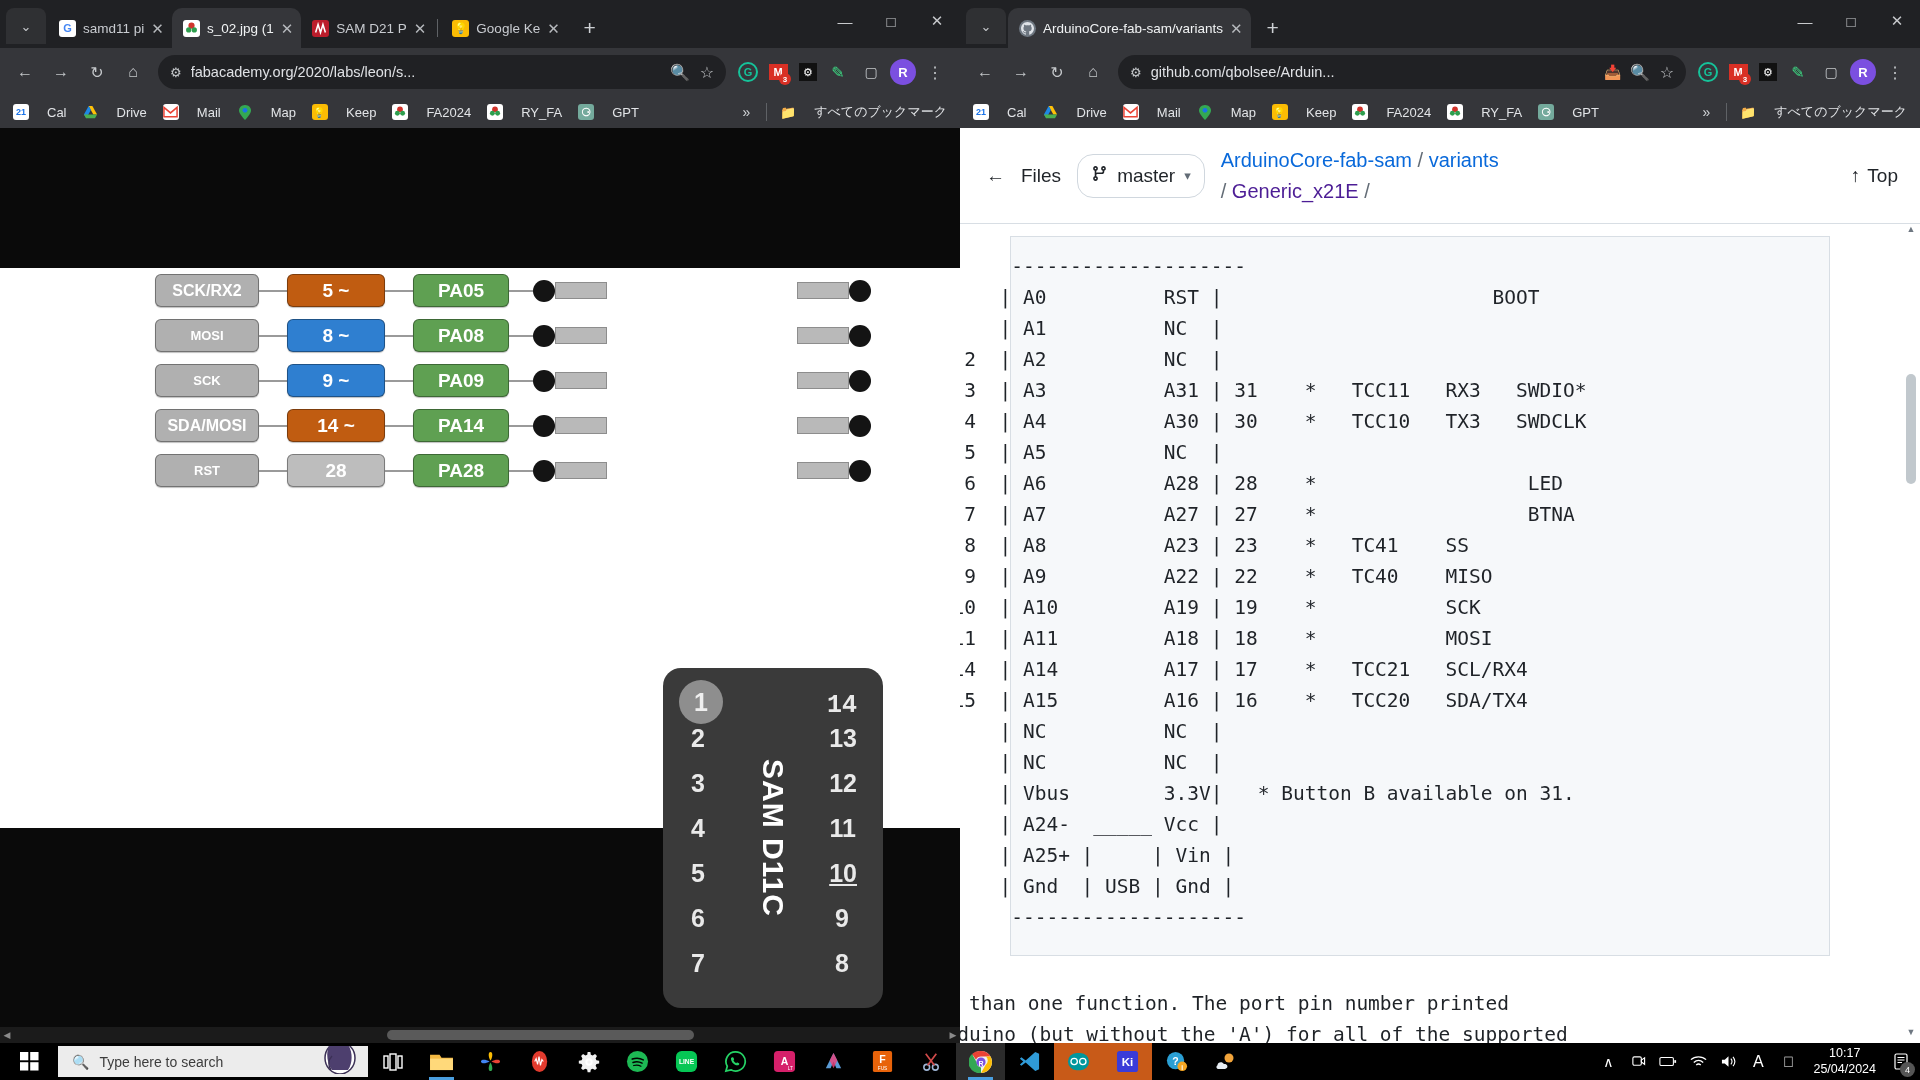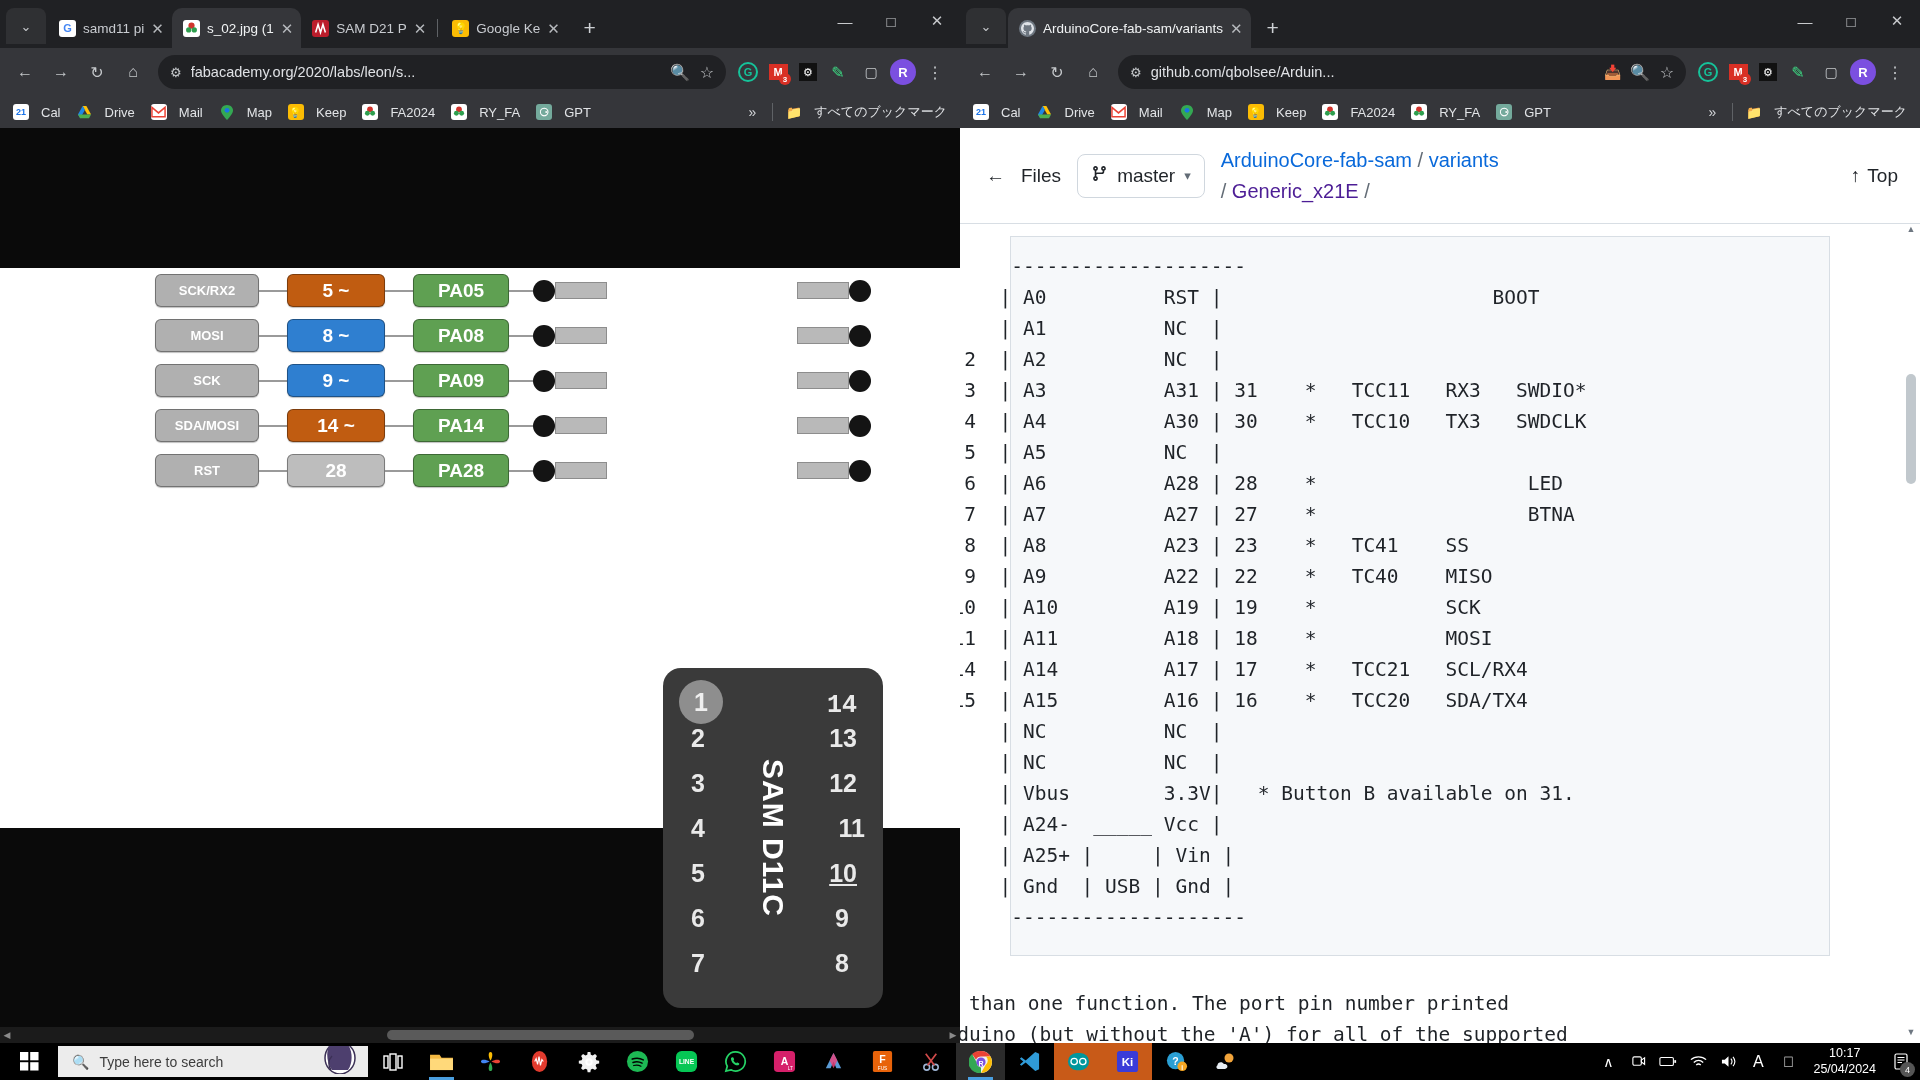--- a/index.html
+++ b/index.html
@@ -101,21 +101,21 @@
     background: #7b4fe0; color: #fff; font-size: 13px; font-weight:bold;
     display:flex;align-items:center;justify-content:center; flex:none;
   }
 
   
   .bookmarks {
     height: 32px; background: #35363a;
     display: flex; align-items: center; padding: 0 6px;
     font-size: 13px; color: #e2e4e7; gap: 2px;
   }
-  .bm { display:flex; align-items:center; gap:12px; padding:3px 7px; border-radius:5px; flex:none; white-space:nowrap;}
+  .bm { display:flex; align-items:center; gap:18px; padding:3px 7px; border-radius:5px; flex:none; white-space:nowrap;}
   .bm .bmico { width:16px; height:16px; border-radius:3px; flex:none;
     display:flex;align-items:center;justify-content:center; font-size:9px; font-weight:bold; overflow:hidden;}
   .bm-overflow { margin-left:auto; padding:0 10px; color:#d4d6d9; font-size:14px; }
   .bm-sep { width:1px; height:18px; background:#5f6266; margin:0 4px; flex:none;}
 
   
   .viewport { position: relative; background: #fff; overflow: hidden; }
 
   
   .imgviewer { width: 960px; height: 915px; background: #0a0a0a; position: relative; }
@@ -125,21 +125,21 @@
   }
   .pinrow-wrap { position: absolute; left: 0; top: 0; width: 1260px; }
   .pinrow { display: flex; align-items: center; height: 45px; margin-left: 155px;}
   .pill {
     height: 33px; border-radius: 6px; display:flex; align-items:center;
     justify-content:center; color:#fff; font-weight:bold;
     border: 1px solid rgba(0,0,0,.35);
     box-shadow: 0 1px 1px rgba(0,0,0,.25);
   }
   .pill.fn   { width: 104px; background:#b0b0b0; font-size:13px; }
-  .pill.fn.sm{ font-size: 13px; }
+  .pill.fn.sm{ font-size: 16px; }
   .pill.num  { width: 98px; font-size: 19px; }
   .pill.num.orange { background:#c05c11; }
   .pill.num.blue   { background:#2f7fd0; }
   .pill.num.grey   { background:#bdbdbd; }
   .pill.pa   { width: 96px; background:#5fa052; font-size: 19px; }
   .connector { height: 2px; background: #9a9a9a; }
   .c1 { width: 28px; } .c2 { width: 28px; }
   .dot { width: 22px; height: 22px; border-radius:50%; background:#141414; flex:none; }
   .tab-stub { width: 52px; height: 17px; background:#b9b9b9; border:1px solid #8d8d8d; flex:none;}
 
@@ -179,21 +179,21 @@
   
   .ghpage { width: 960px; height: 915px; background: #fff; position:relative; }
   .ghheader {
     height: 96px; border-bottom: 1px solid #d8dee4; background:#fff;
     display: flex; align-items: center; padding: 0 22px 0 26px; gap: 16px;
   }
   .gh-back { font-size: 19px; color:#1f2328; }
   .gh-files { font-size: 19px; color:#1f2328; }
   .branchbtn {
     display:flex; align-items:center; gap:9px;
-    border:1px solid #d0d7de; border-radius: 8px;
+    border:1px solid #d0d7de; border-radius: 16px;
     padding: 9px 13px; font-size: 19px; color:#1f2328; background:#fff;
   }
   .breadcrumb { font-size: 20px; line-height: 1.55; }
   .breadcrumb a { color:#0969da; text-decoration:none; }
   .breadcrumb .sep { color:#636c76; }
   .breadcrumb .cur { color:#4c1d95; }
   .gh-top { margin-left:auto; font-size: 19px; color:#1f2328; display:flex; align-items:center; gap:7px;}
 
   .codewrap {
     position:absolute; left: 0; top: 96px; right: 0; bottom: 0;
@@ -506,21 +506,21 @@
           <div class="chiplabel">SAM D11C</div>
           <div class="pinnum" style="left:28px; top:56px;">2</div>
           <div class="pinnum" style="left:28px; top:101px;">3</div>
           <div class="pinnum" style="left:28px; top:146px;">4</div>
           <div class="pinnum" style="left:28px; top:191px;">5</div>
           <div class="pinnum" style="left:28px; top:236px;">6</div>
           <div class="pinnum" style="left:28px; top:281px;">7</div>
           <div class="pinnum" style="right:26px; top:23px;font-family:Liberation Mono, monospace;">14</div>
           <div class="pinnum" style="right:26px; top:56px;">13</div>
           <div class="pinnum" style="right:26px; top:101px;">12</div>
-          <div class="pinnum" style="right:18px; top:146px;">11</div>
+          <div class="pinnum" style="right:27px; top:146px;">11</div>
           <div class="pinnum" style="right:26px; top:191px;text-decoration:underline;">10</div>
           <div class="pinnum" style="right:34px; top:236px;">9</div>
           <div class="pinnum" style="right:34px; top:281px;">8</div>
         </div>
 
         <div class="caption">Adrián Torres. Fab Acad</div>
       </div>
 
       <div class="hscroll">
         <div class="arrowL">◀</div>

